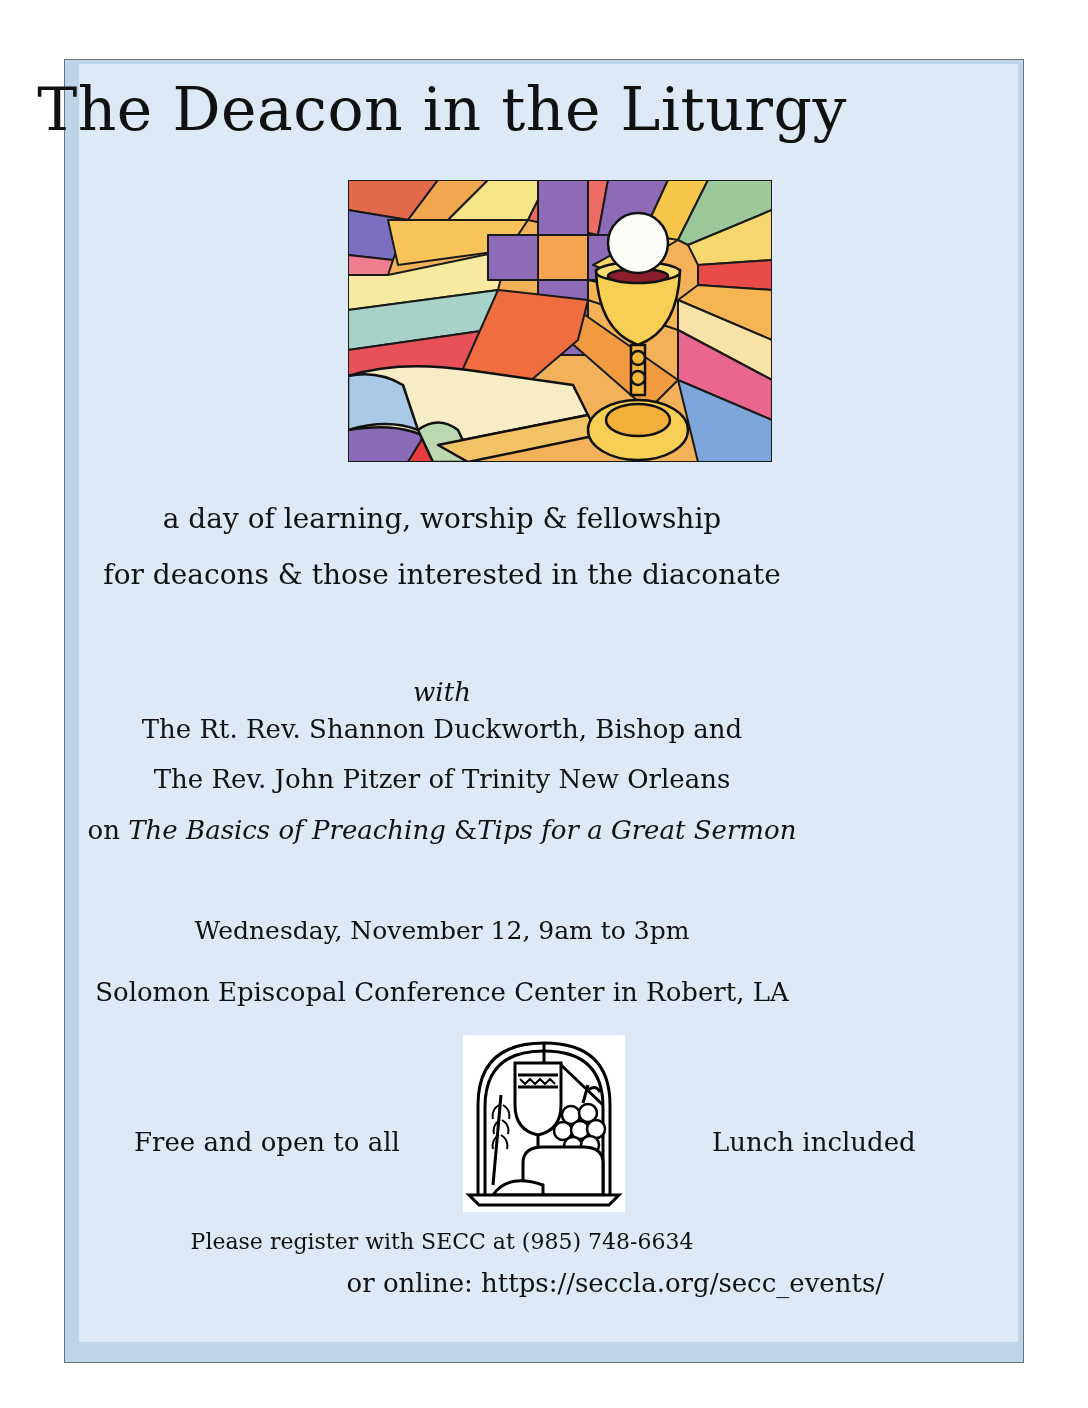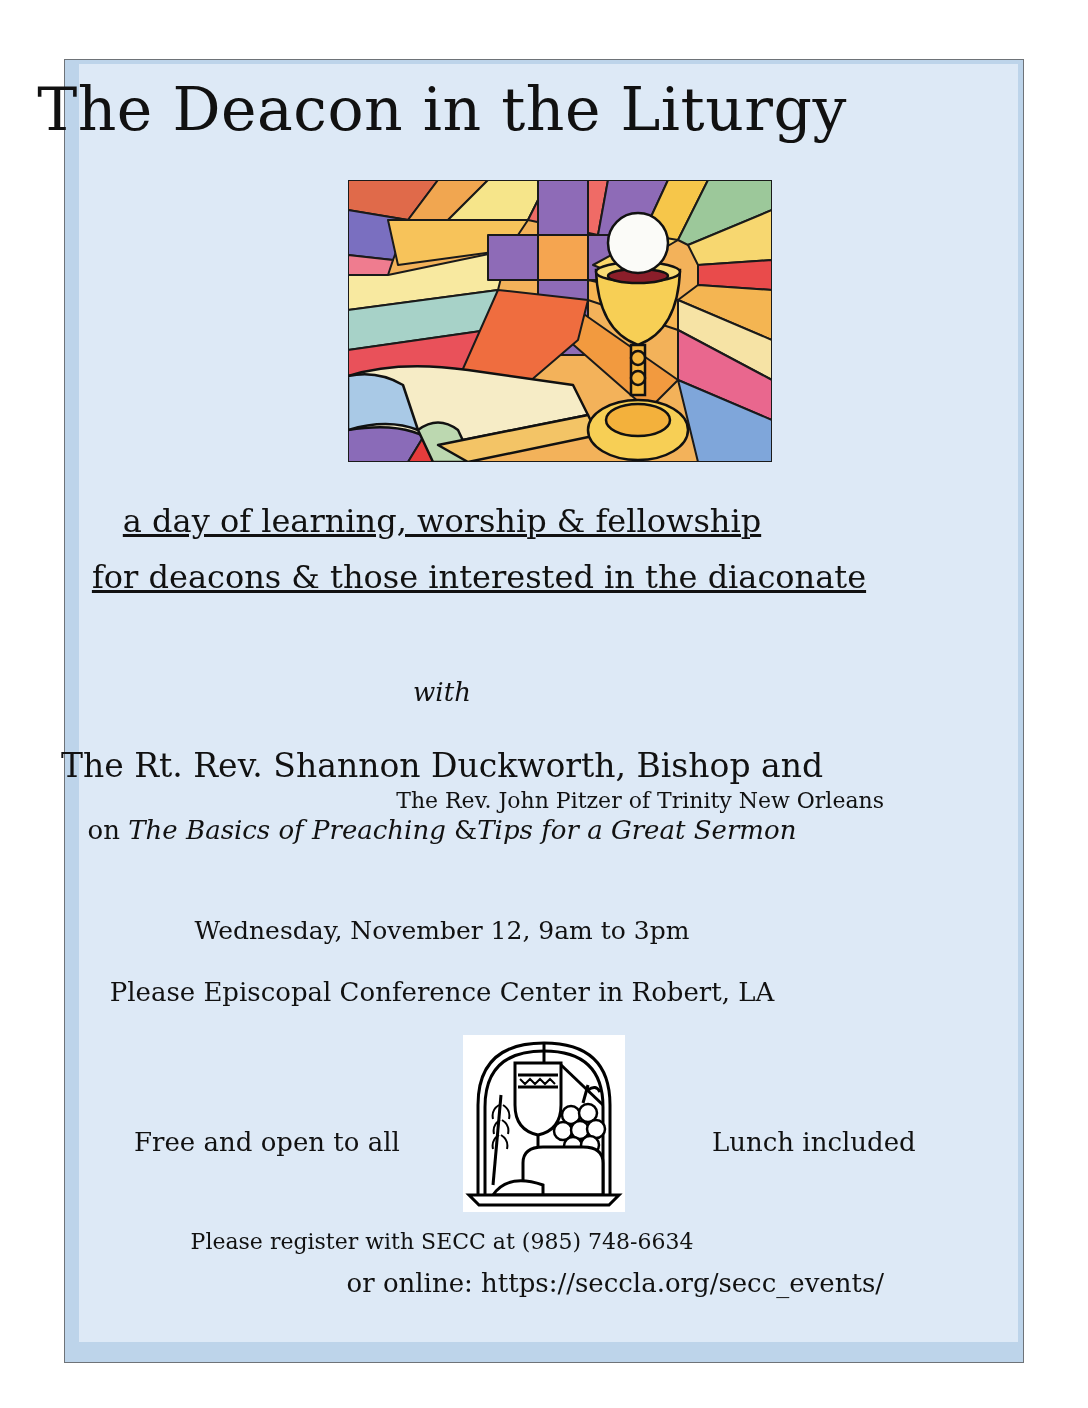--- a/index.html
+++ b/index.html
@@ -4,26 +4,26 @@
   <style>
     html, body { margin: 0; padding: 0; background: #ffffff; }
     body { width: 1088px; height: 1408px; position: relative; overflow: hidden;
       font-family: "DejaVu Serif", "Liberation Serif", serif; color: #111; }
     .frame { position: absolute; left: 64px; top: 59px; width: 960px; height: 1304px;
       box-sizing: border-box; border: 1px solid #6e7378; background: #bdd4ea; }
     .panel { position: absolute; left: 14px; top: 4px; right: 5px; bottom: 20px; background: #dde9f6; }
     .abs { position: absolute; left: 0; width: 884px; text-align: center; white-space: nowrap; }
     .title { top: 74px; font-size: 60px; letter-spacing: 0.5px; }
     .art { position: absolute; left: 348px; top: 180px; width: 424px; height: 282px; }
-    .sub { font-size: 32px; text-decoration: underline; }
+    .sub { font-size: 28px; }
     .lead1 { top: 502px; }
-    .lead2 { top: 558px; padding-left: 37px; }
+    .lead2 { top: 558px; }
     .with { top: 677px; font-size: 26px; font-style: italic; }
-    .sp1 { top: 746px; font-size: 33px; }
-    .sp2 { top: 788px; font-size: 22px; text-align: right; }
+    .sp1 { top: 714px; font-size: 26px; }
+    .sp2 { top: 764px; font-size: 26px; }
     .sp3 { top: 815px; font-size: 26px; }
     .date { top: 916px; font-size: 25px; }
     .venue { top: 977px; font-size: 26px; }
     .side { position: absolute; top: 1127px; font-size: 26px; white-space: nowrap; text-align: right; }
     .free { left: 134px; }
     .lunch { left: 712px; }
     .logo { position: absolute; left: 463px; top: 1035px; width: 162px; height: 177px; background: #fff; }
     .reg1 { top: 1229px; font-size: 22px; }
     .reg2 { top: 1268px; font-size: 26px; text-align: right; }
     i { font-style: italic; }
@@ -94,21 +94,21 @@
 
 <div class="abs sub lead1">a day of learning, worship &amp; fellowship</div>
 <div class="abs sub lead2">for deacons &amp; those interested in the diaconate</div>
 
 <div class="abs with">with</div>
 <div class="abs sp1">The Rt. Rev. Shannon Duckworth, Bishop  and</div>
 <div class="abs sp2">The Rev. John Pitzer of Trinity New Orleans</div>
 <div class="abs sp3"><span>on </span><i>The Basics of Preaching</i><span> &amp;</span><i>Tips for a Great Sermon</i></div>
 
 <div class="abs date">Wednesday, November 12, 9am to 3pm</div>
-<div class="abs venue">Please Episcopal Conference Center in Robert, LA</div>
+<div class="abs venue">Solomon Episcopal Conference Center in Robert, LA</div>
 
 <div class="side free">Free and open to all</div>
 <div class="logo">
   <svg width="162" height="177" viewBox="0 0 162 177">
     <g fill="none" stroke="#000" stroke-width="3">
       <path d="M15,160 L15,70 Q15,8 81,8 Q147,8 147,70 L147,160"></path>
       <path d="M22,160 L22,72 Q22,16 81,16 Q140,16 140,72 L140,160"></path>
       <line x1="81" y1="8" x2="81" y2="28"></line>
       <line x1="96" y1="28" x2="140" y2="70"></line>
 

